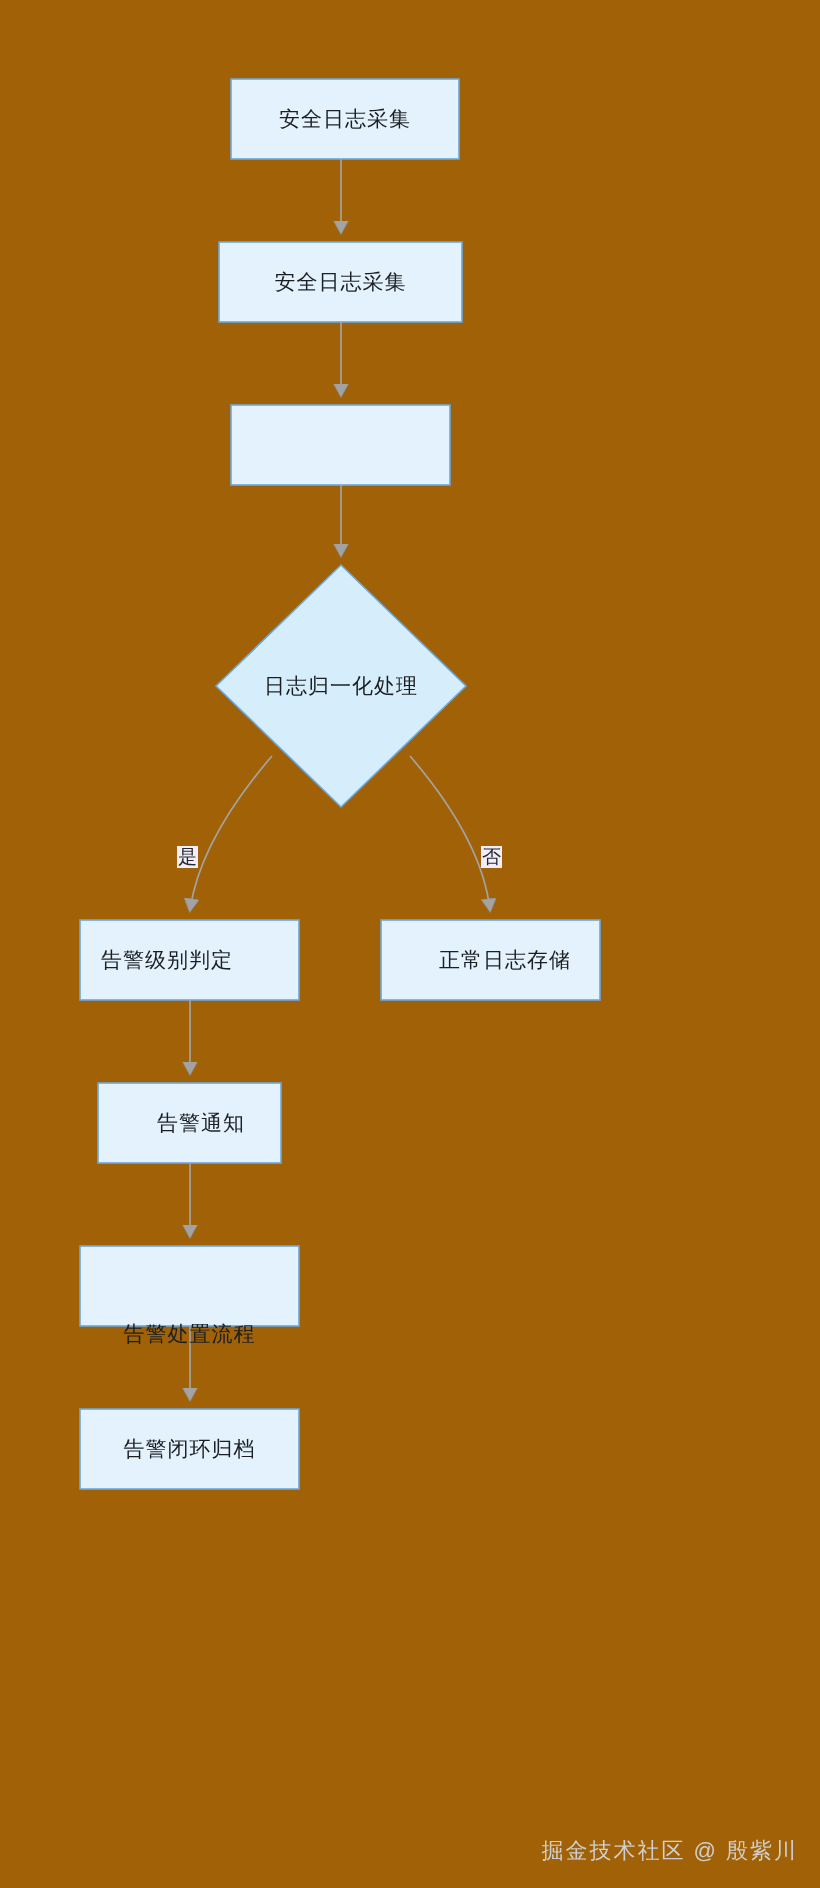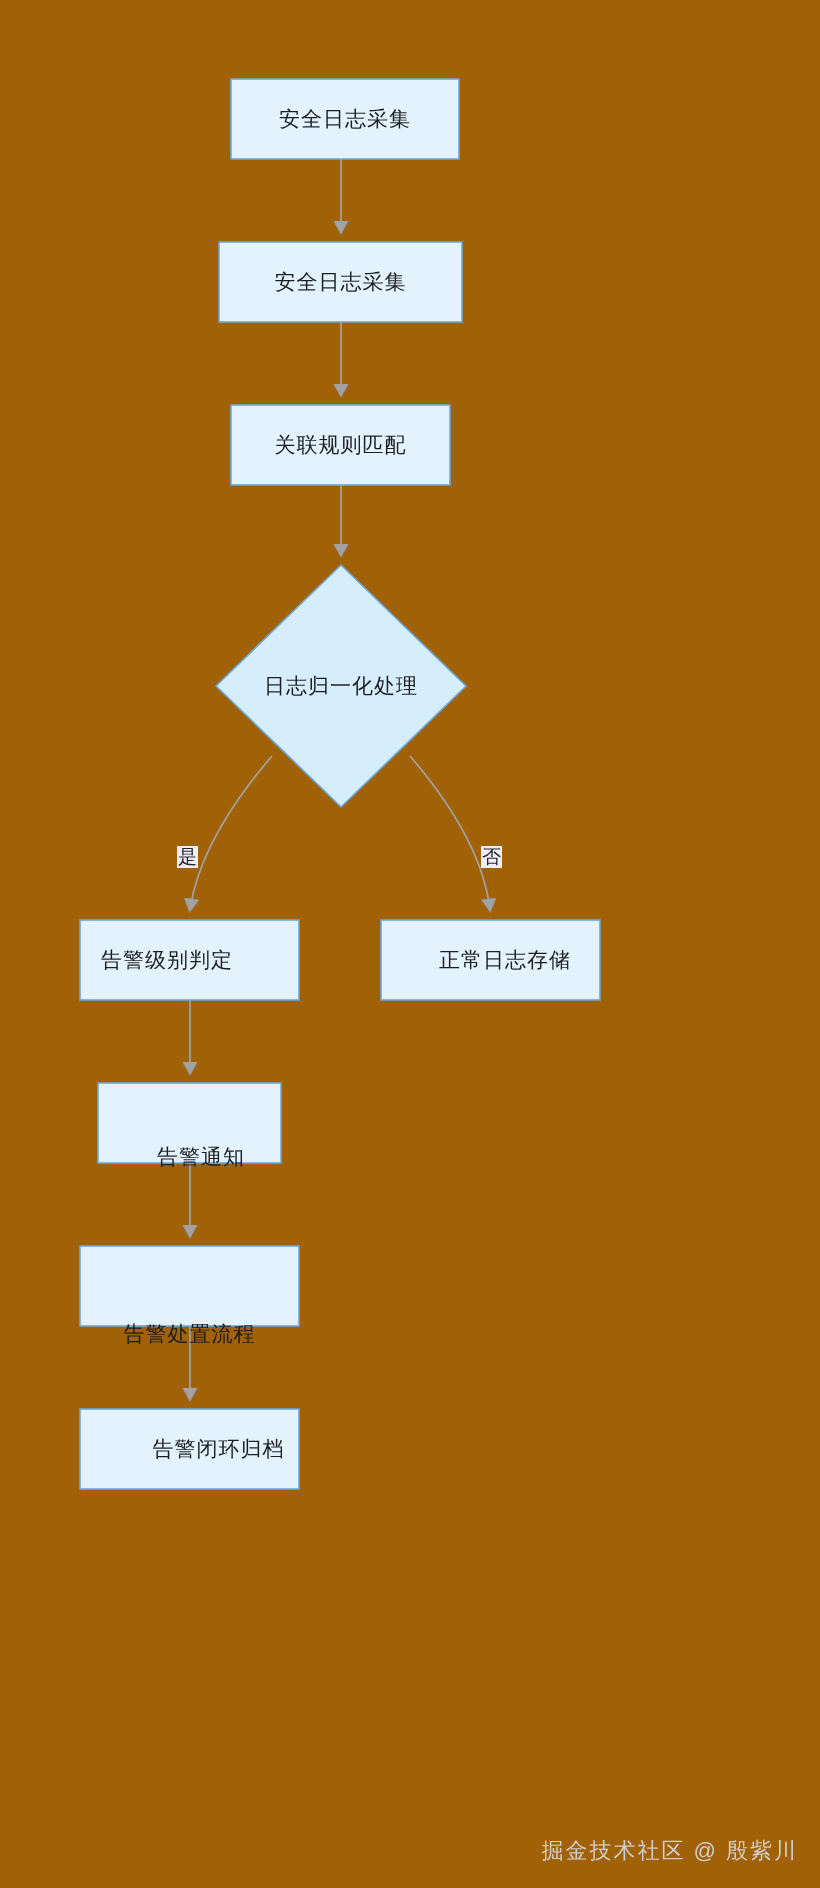--- a/index.html
+++ b/index.html
@@ -86,33 +86,32 @@
     <path d="M 410 756 Q 482 840 490 910" fill="none" stroke="#a3a3a3" stroke-width="1.7" marker-end="url(#arrow)"></path>
     <path d="M 190 1000 L 190 1073" fill="none" stroke="#a3a3a3" stroke-width="1.7" marker-end="url(#arrow)"></path>
     <path d="M 190 1163 L 190 1236" fill="none" stroke="#a3a3a3" stroke-width="1.7" marker-end="url(#arrow)"></path>
     <path d="M 190 1326 L 190 1399" fill="none" stroke="#a3a3a3" stroke-width="1.7" marker-end="url(#arrow)"></path>
   </svg>
 
   <div class="node-label" style="left:231px; top:79px; width:228px; height:80px;">安全日志采集</div>
 
   <div class="node-label" style="left:219px; top:242px; width:243px; height:80px;">安全日志采集</div>
 
-  <div class="node-label" style="left:231px; top:405px; width:219px; height:80px;">关联规则匹配</div>
 
   <div class="node-label" style="left:216px; top:646px; width:250px; height:80px;">日志归一化处理</div>
 
   <div class="node-label" style="left:74px; top:920px; width:186px; height:80px;">告警级别判定</div>
 
   <div class="node-label" style="left:381px; top:920px; width:192px; height:80px;margin-left:28px;">正常日志存储</div>
 
-  <div class="node-label" style="left:98px; top:1083px; width:206px; height:80px;margin-top:34px;">告警通知</div>
+  <div class="node-label" style="left:98px; top:1083px; width:206px; height:80px;">告警通知</div>
 
   <div class="node-label" style="left:80px; top:1246px; width:219px; height:80px;margin-top:48px;">告警处置流程</div>
 
-  <div class="node-label" style="left:80px; top:1409px; width:219px; height:80px;padding-left:29px;">告警闭环归档</div>
+  <div class="node-label" style="left:80px; top:1409px; width:219px; height:80px;">告警闭环归档</div>
 
   <div class="edge-label" style="left:177px; top:846px;">是</div>
 
   <div class="edge-label" style="left:481px; top:846px;">否</div>
 
   <div class="watermark">掘金技术社区 @ 殷紫川</div>
 
 </div>
 
 </body></html>

